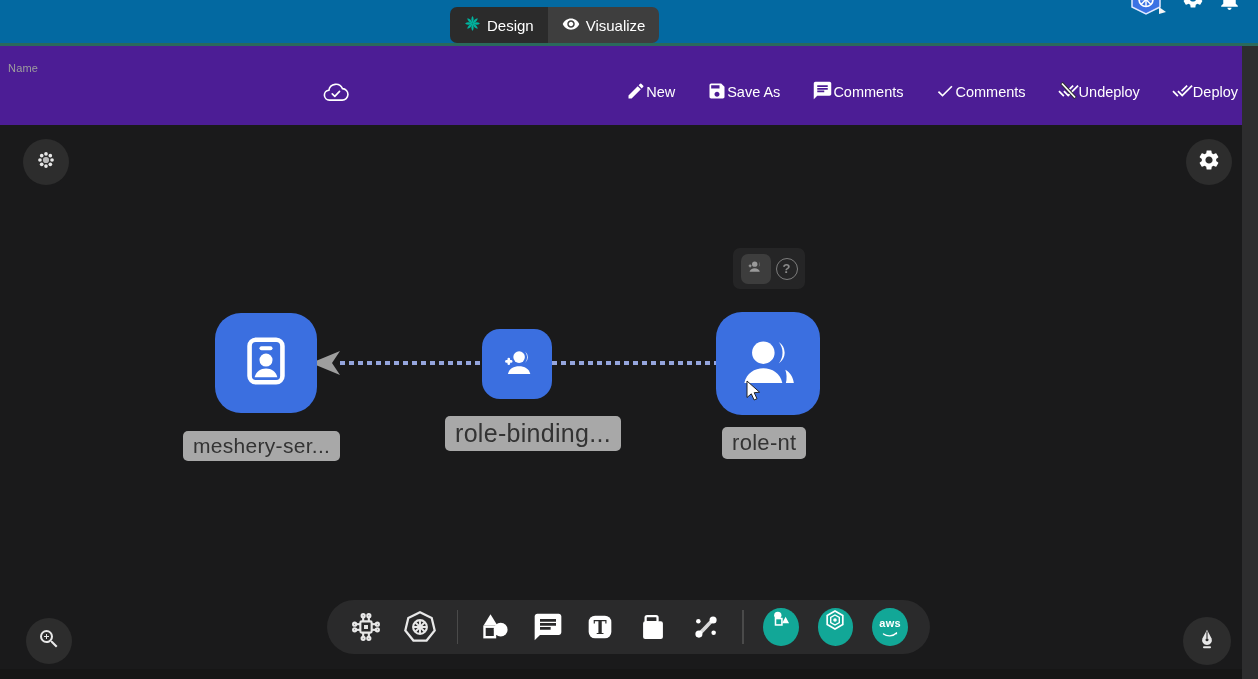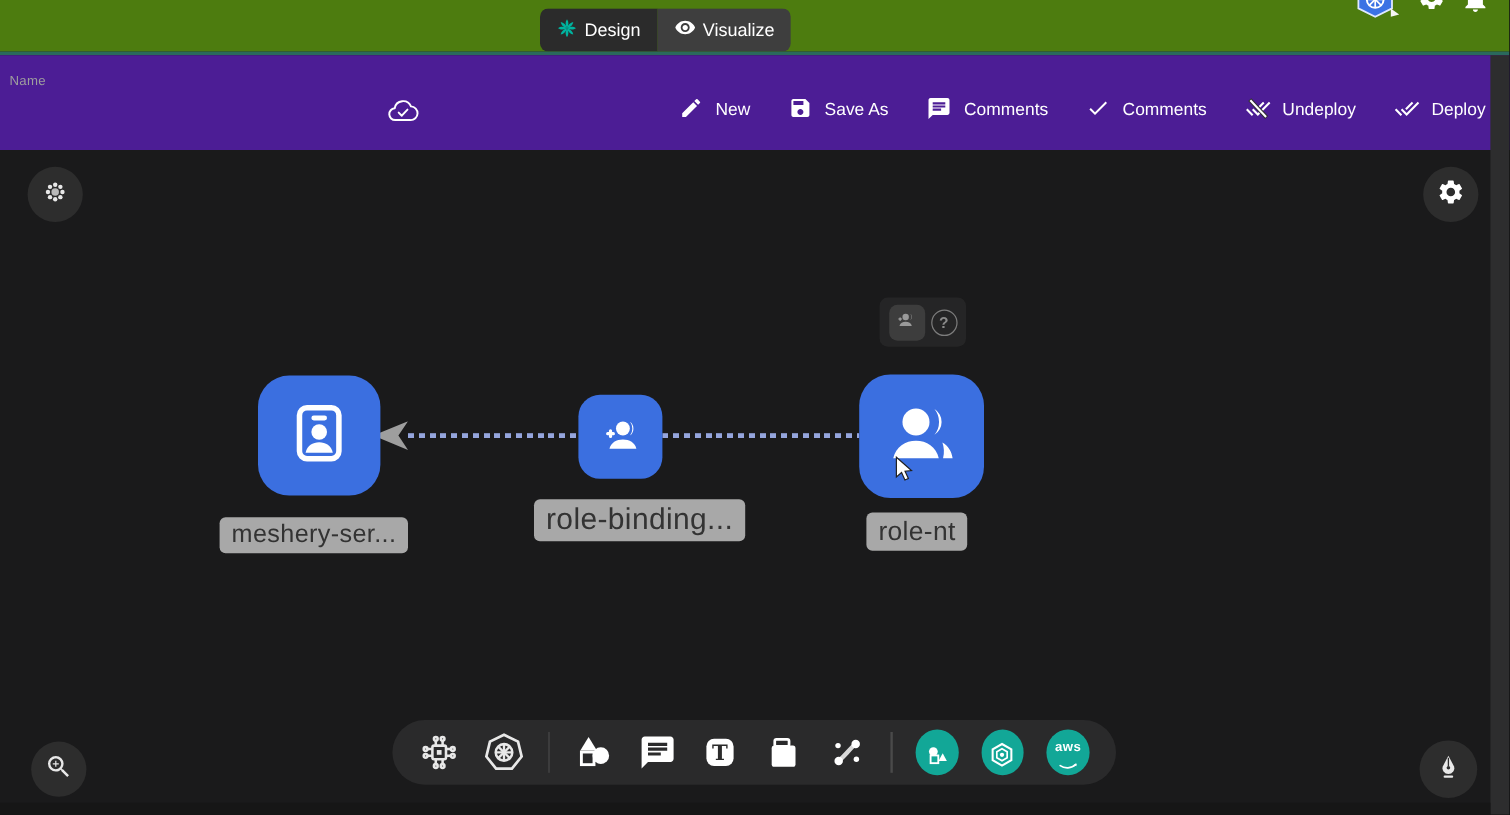--- a/index.html
+++ b/index.html
@@ -1,39 +1,39 @@
 <!DOCTYPE html>
 <html><head>
 <meta charset="utf-8">
 <style>
   * { margin:0; padding:0; box-sizing:border-box; }
   html,body { background:#101010; }
   body { font-family:"Liberation Sans", sans-serif; }
   .app { position:relative; width:1258px; height:679px; background:#1a1a1b; overflow:hidden; }
 
   
-  .topbar { position:absolute; left:0; top:0; width:1258px; height:43px; background:#4d7c0f; overflow:hidden; }
+  .topbar { position:absolute; left:0; top:0; width:1258px; height:43px; background:#0369a1; overflow:hidden; }
   .tabs { position:absolute; left:450px; top:7px; height:36px; display:flex; border-radius:7px; overflow:hidden; }
   .tab { display:flex; align-items:center; gap:6px; padding:0 14px; color:#fff; font-size:15px; cursor:pointer; }
   .tab.active { background:#2b2b2b; }
   .tab.inactive { background:#3e3e3e;text-align:center; }
   .topbar-right { position:absolute; right:10px; top:0; height:43px; }
   .tr-icon { position:absolute; }
 
   .teal-divider { position:absolute; left:0; top:43px; width:1258px; height:3px; background:#2a695c; }
 
   
   .designbar { position:absolute; left:0; top:46px; width:1258px; height:79px; background:#4c1d95; }
   .name-block { position:absolute; left:8px; top:16px; width:310px; }
   .name-label { display:block; font-size:11px; color:#9e9e9e; letter-spacing:.2px; }
   .name-value { display:block; margin-top:6px; font-size:17px; color:#fff; background:transparent; border:none;
                 border-bottom:1px solid #9e9e9e; width:310px; padding-bottom:9px; font-family:"Liberation Sans",sans-serif; }
   .cloud-wrap { position:absolute; left:322px; top:34px; }
   .actions { position:absolute; right:20px; top:0; height:79px; display:flex; align-items:center; gap:32px; }
-  .action-btn { display:flex; align-items:center; gap:10px; color:#fff; font-size:14.5px; font-weight:500; cursor:pointer; white-space:nowrap;margin-top:13px; }
+  .action-btn { display:flex; align-items:center; gap:0; color:#fff; font-size:14.5px; font-weight:500; cursor:pointer; white-space:nowrap;margin-top:13px; }
 
   
   .canvas { position:absolute; left:0; top:125px; width:1242px; height:554px; background:#1a1a1b; }
   .circle-btn { position:absolute; width:46px; height:46px; border-radius:50%; background:#2d2d2d;
                 display:flex; align-items:center; justify-content:center; cursor:pointer; }
   #btn-freeze { left:23px; top:14px; }
   #btn-canvas-settings { left:1186px; top:14px; }
   #btn-zoom-in { left:26px; top:493px; }
   #btn-pen { left:1183px; top:492px; width:48px; height:48px; }
 
@@ -60,21 +60,21 @@
                   border-radius:7px; display:flex; align-items:center; justify-content:space-around; padding:0 5px; }
   .nt-btn { width:30px; height:30px; border-radius:7px; background:#3d3d3d; display:flex; align-items:center; justify-content:center; cursor:pointer; }
   .help-circle { width:22px; height:22px; border-radius:50%; border:1.6px solid #7d7d7d; color:#8a8a8a;
                  display:flex; align-items:center; justify-content:center; font-size:13px; font-weight:bold; cursor:pointer; }
 
   
   .dock { position:absolute; left:327px; top:475px; width:603px; height:54px; background:#2a2a2b; border-radius:27px;
           display:flex; align-items:center; padding:0 22px; gap:19px; }
   .dock-item { display:flex; align-items:center; justify-content:center; cursor:pointer; }
   .dock-divider { width:1.5px; height:34px; background:#4a4a4a; }
-  .provider { width:38px; height:38px; border-radius:50%; background:#12a797; display:flex; align-items:flex-end;
+  .provider { width:38px; height:38px; border-radius:50%; background:#12a797; display:flex; align-items:flex-start;
               justify-content:center; cursor:pointer; position:relative; }
   .aws-text { position:absolute; top:9px; width:100%; text-align:center; color:#fff; font-size:11px; font-weight:bold; letter-spacing:.3px; }
 
   .cursor { position:absolute; left:745px; top:255px; }
 
   .right-strip { position:absolute; left:1242px; top:46px; width:16px; height:633px; background:#2d2d2e; }
   .bottom-strip { position:absolute; left:0; top:669px; width:1242px; height:10px; background:#161616; }
 </style>
 </head>
 <body>

